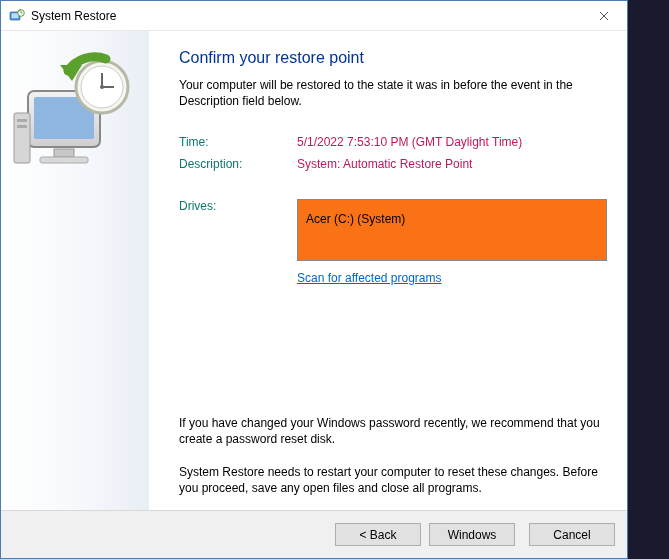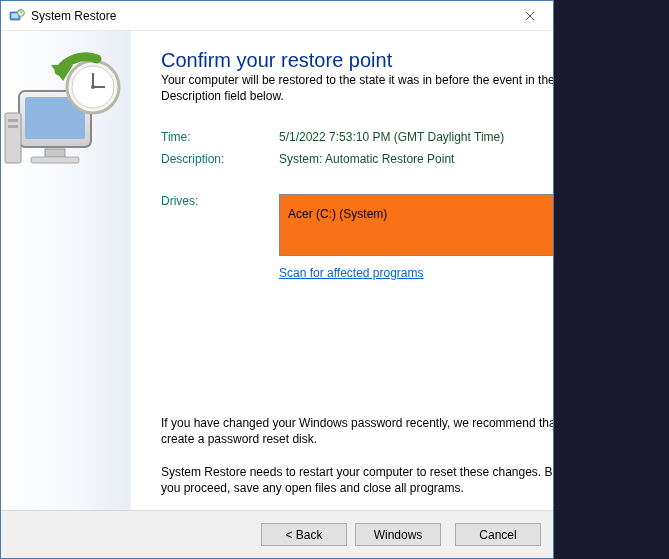--- a/index.html
+++ b/index.html
@@ -6,21 +6,21 @@
   body {
     margin: 0;
     font-family: "Segoe UI", Tahoma, sans-serif;
     font-size: 12px;
     background: #1a1a2e;
     width: 669px;
     height: 559px;
     overflow: hidden;
   }
   .window {
-    width: 554px;
+    width: 628px;
     height: 559px;
     background: #ffffff;
     border: 1px solid #4a7cb0;
     display: flex;
     flex-direction: column;
     position: relative;
   }
   .titlebar {
     height: 30px;
     background: #ffffff;
@@ -65,43 +65,43 @@
     padding-top: 20px;
   }
   .sidebar svg { display: block; }
   .main {
     flex: 1;
     padding: 18px 20px 10px 30px;
     color: #000;
     position: relative;
   }
   .heading {
-    font-size: 20px;
+    font-size: 16px;
     color: #003399;
-    margin-bottom: 0;
+    margin-bottom: 10px;
   }
   .subtext {
     font-size: 12px;
     color: #000;
     line-height: 1.35;
     margin-bottom: 26px;
     max-width: 440px;
   }
   .field-row {
     display: flex;
     font-size: 12px;
     margin-bottom: 8px;
   }
   .field-label {
     width: 118px;
     color: #0f766e;
   }
   .field-value {
     flex: 1;
-    color: #14532d;
+    color: #be185d;
   }
   .drives-row {
     display: flex;
     margin-top: 28px;
   }
   .drives-box {
     border: 1px solid #888;
     width: 310px;
     height: 62px;
     padding: 12px 8px;

